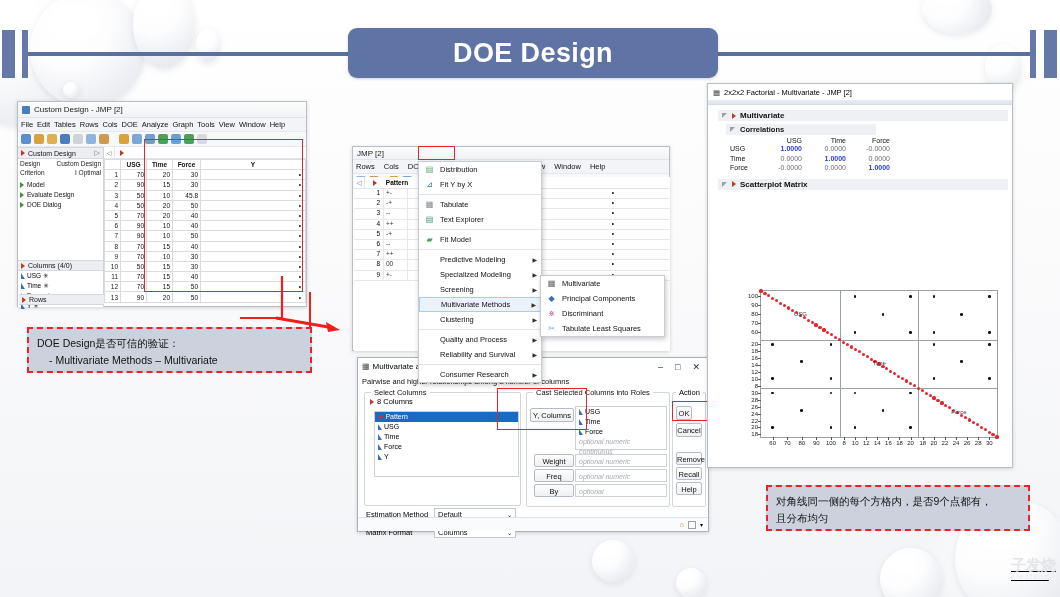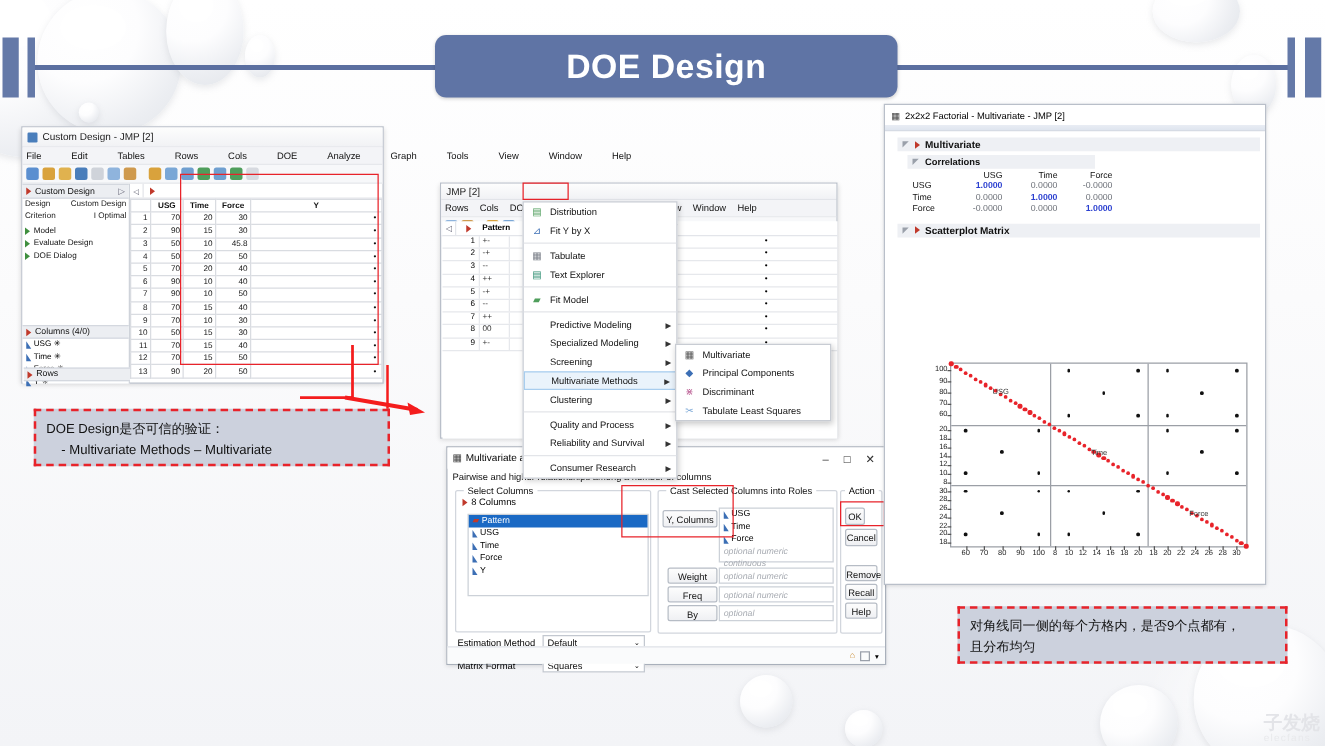--- a/index.html
+++ b/index.html
@@ -36,21 +36,21 @@
     background:#5f74a5; border-radius:9px;
     display:flex; align-items:center; justify-content:center;
     color:#fff; font-size:27px; font-weight:bold; letter-spacing:.4px;
     box-shadow:0 1px 3px rgba(0,0,0,.18);
   }
 
   
   .win { position:absolute; background:#fff; border:1px solid #b9bfc9; box-shadow:0 1px 4px rgba(0,0,0,.16); }
   .win-title { display:flex; align-items:center; gap:4px; height:16px; padding:0 4px;
                background:linear-gradient(#fdfdfd,#f1f2f5); font-size:8px; color:#1b1b1b; border-bottom:1px solid #e2e4e9; }
-  .menubar { display:flex; align-items:center; height:14px; padding:0 3px; gap:24px;
+  .menubar { display:flex; align-items:center; height:14px; padding:0 3px; gap:4px;
              background:#f3f4f7; font-size:7.5px; color:#111; border-bottom:1px solid #e6e8ec; }
   .toolbar { display:flex; align-items:center; height:15px; gap:3px; padding:0 3px;
              background:#f7f8fa; border-bottom:1px solid #e6e8ec; }
   .tb { width:10px; height:10px; border-radius:2px; }
 
   
   #win-left { left:17px; top:101px; width:290px; height:206px; }
   #left-body { display:flex; height:160px; }
   #left-panelcol { width:86px; border-right:1px solid #cfd3da; background:#fff; }
   .panel-hdr { display:flex; align-items:center; gap:3px; background:#eceef2; border:1px solid #d4d8df;
@@ -132,21 +132,21 @@
   .xtickmark{ position:absolute; top:100%; width:1px; height:3px; background:#555; }
   .celllabel { position:absolute; font-size:6px; color:#333; }
   .diagdot { position:absolute; width:3.2px; height:3.2px; background:#e8232a; border-radius:50%; }
 
   
   .note { position:absolute; background:#ccd1dd; border:2px dashed #e8232a; padding:6px 8px;
           font-size:10.5px; color:#111; line-height:17px; }
   #arrow { position:absolute; left:240px; top:290px; width:105px; height:45px; }
 
   
-  #wm { position:absolute; right:4px; bottom:2px; text-align:left; line-height:1.05; pointer-events:none; }
+  #wm { position:absolute; right:4px; bottom:16px; text-align:left; line-height:1.05; pointer-events:none;text-decoration:underline; }
   #wm .a { font-size:15px; color:#e3e4e8; font-weight:bold; }
   #wm .b { font-size:8px; color:#e8e9ec; letter-spacing:1px; }
 </style>
 </head>
 <body>
 
 <div class="bubble" style="left:-52px;top:-24px;width:150px;height:150px;"></div>
 <div class="bubble" style="left:30px;top:-8px;width:115px;height:115px;"></div>
 <div class="bubble" style="left:133px;top:-18px;width:62px;height:86px;"></div>
 <div class="bubble" style="left:196px;top:28px;width:24px;height:34px;"></div>
@@ -604,21 +604,21 @@
     </div>
   </div>
 
   <div style="position:absolute;left:8px;top:152px;font-size:7.5px;">Estimation Method</div>
   <div class="sel2" style="position:absolute;left:76px;top:150px;width:82px;height:12px;">
     <span>Default</span>
     <span style="font-size:6px;">⌄</span>
   </div>
   <div style="position:absolute;left:8px;top:170px;font-size:7.5px;">Matrix Format</div>
   <div class="sel2" style="position:absolute;left:76px;top:168px;width:82px;height:12px;">
-    <span>Squares</span>
+    <span>Columns</span>
     <span style="font-size:6px;">⌄</span>
   </div>
 
   <div class="group" style="left:168px;top:34px;width:144px;height:115px;">
     <span class="lg">Cast Selected Columns into Roles</span>
   </div>
   <div class="btn" style="position:absolute;left:172px;top:50px;width:44px;height:14px;line-height:14px;">
     <span>Y, Columns</span>
   </div>
   <div class="listbox" style="left:217px;top:48px;width:92px;height:44px;">

